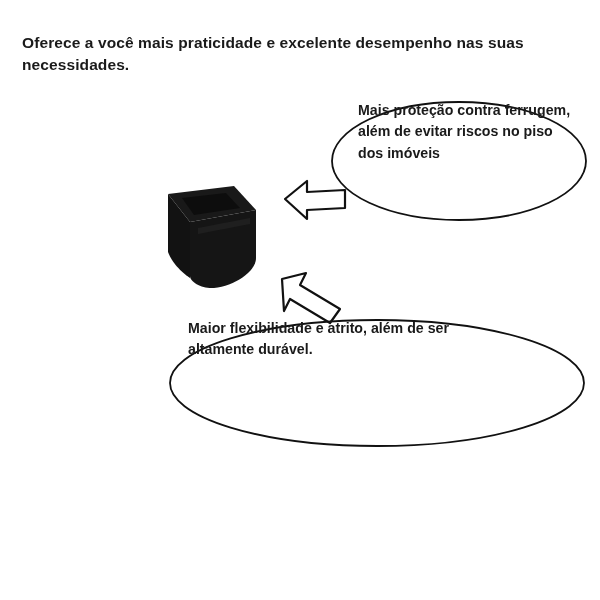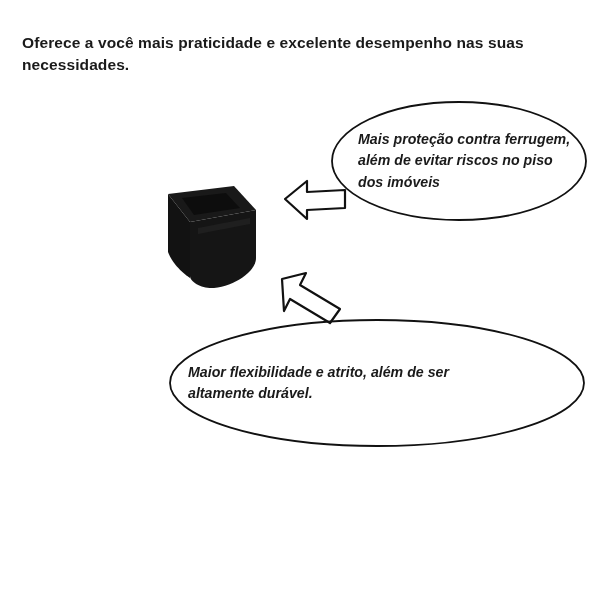--- a/index.html
+++ b/index.html
@@ -25,23 +25,22 @@
     font-size: 15.5px;
     font-weight: bold;
     color: #1a1a1a;
     line-height: 1.45;
     letter-spacing: 0.1px;
   }
   .callout {
     position: absolute;
     box-sizing: border-box;
     display: flex;
-    align-items: center;
+    align-items: flex-start;
     justify-content: flex-start;
-    font-style: italic;
   }
   .callout svg {
     position: absolute;
     left: 0;
     top: 0;
   }
   .callout .text {
     position: relative;
     font-size: 14.2px;
     font-weight: bold;

